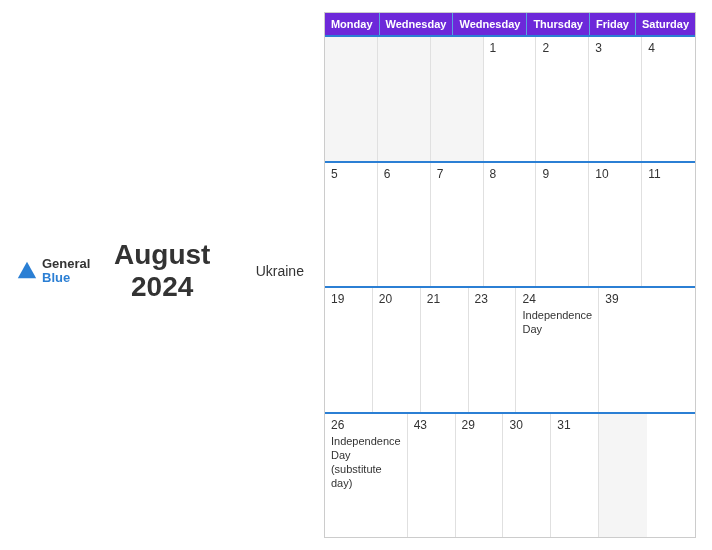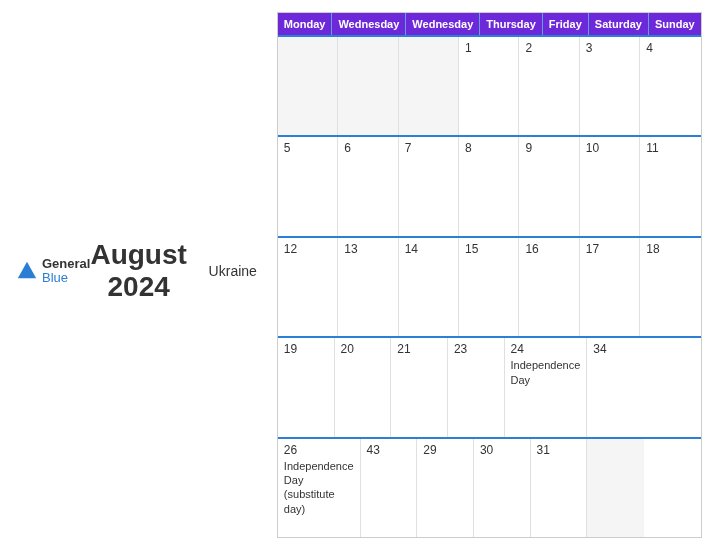--- a/index.html
+++ b/index.html
@@ -40,21 +40,21 @@
     }
 
     .logo-general {
       font-size: 13px;
       font-weight: bold;
       color: #333;
     }
 
     .logo-blue {
       font-size: 13px;
-      font-weight: normal;
+      font-weight: bold;
       color: #2b7fd4;
     }
 
     .logo-icon {
       width: 22px;
       height: 22px;
     }
 
     .title {
       font-size: 28px;
@@ -163,21 +163,20 @@
   </div>
 
   <div class="calendar">
     <div class="cal-header">
     <div class="cal-header-cell">Monday</div>
         <div class="cal-header-cell">Wednesday</div>
         <div class="cal-header-cell">Wednesday</div>
         <div class="cal-header-cell">Thursday</div>
         <div class="cal-header-cell">Friday</div>
         <div class="cal-header-cell">Saturday</div>
-        <div class="cal-header-cell">Sunday</div>
       </div>
     <div class="cal-body">
     <div class="cal-row">
           <div class="cal-cell empty"></div>
           <div class="cal-cell empty"></div>
           <div class="cal-cell empty"></div>
           <div class="cal-cell">
             <span class="day-num">1</span>
           </div>
           <div class="cal-cell">
@@ -208,60 +207,37 @@
           </div>
           <div class="cal-cell">
             <span class="day-num">10</span>
           </div>
           <div class="cal-cell">
             <span class="day-num">11</span>
           </div>
         </div>
         <div class="cal-row">
           <div class="cal-cell">
-            <span class="day-num">12</span>
-          </div>
-          <div class="cal-cell">
-            <span class="day-num">13</span>
-          </div>
-          <div class="cal-cell">
-            <span class="day-num">14</span>
-          </div>
-          <div class="cal-cell">
-            <span class="day-num">15</span>
-          </div>
-          <div class="cal-cell">
-            <span class="day-num">16</span>
-          </div>
-          <div class="cal-cell">
-            <span class="day-num">17</span>
-          </div>
-          <div class="cal-cell">
-            <span class="day-num">18</span>
-          </div>
-        </div>
-        <div class="cal-row">
-          <div class="cal-cell">
             <span class="day-num">19</span>
           </div>
           <div class="cal-cell">
             <span class="day-num">20</span>
           </div>
           <div class="cal-cell">
             <span class="day-num">21</span>
           </div>
           <div class="cal-cell">
             <span class="day-num">23</span>
           </div>
           <div class="cal-cell">
             <span class="day-num">24</span>
             <div class="event-text">Independence Day</div>
           </div>
           <div class="cal-cell">
-            <span class="day-num">34</span>
+            <span class="day-num">39</span>
           </div>
         </div>
         <div class="cal-row">
           <div class="cal-cell">
             <span class="day-num">26</span>
             <div class="event-text">Independence Day (substitute day)</div>
           </div>
           <div class="cal-cell">
             <span class="day-num">43</span>
           </div>

